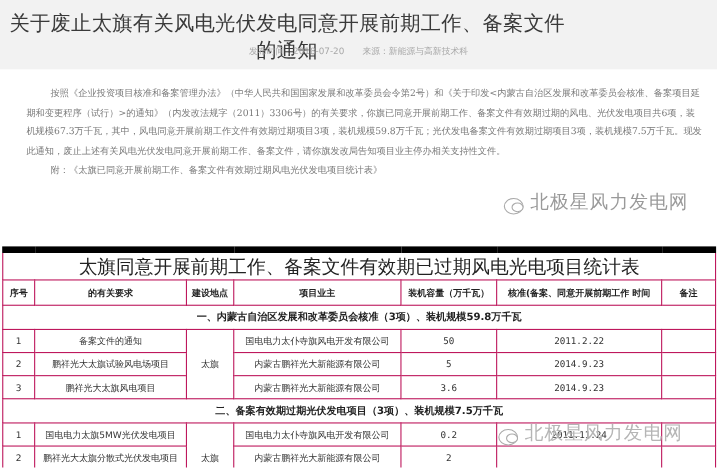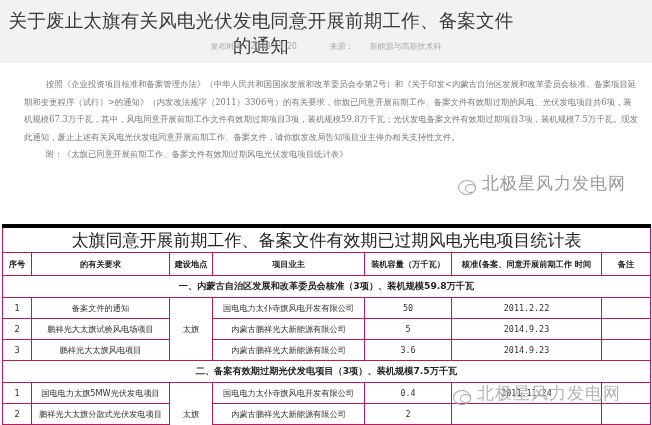--- a/index.html
+++ b/index.html
@@ -47,36 +47,36 @@
   .wm2 { left: 453px; top: 382px; color: #b5b5b5; }
 
   .tbl-wrap { position: absolute; left: 2px; top: 224px; width: 648px; }
   table { border-collapse: collapse; width: 648px; table-layout: fixed; }
   td, th {
     border: 1px solid #be185d; text-align: center; padding: 0;
     font-size: 8.2px; color: #333; font-weight: normal;
     font-family: "DejaVu Sans", sans-serif;
   }
   .t-caption td {
-    font-size: 17px; height: 24px; color: #222; border-top: 4px solid #000000;
+    font-size: 17px; height: 24px; color: #222; border-top: 6px solid #000000;
     font-family: Liberation Serif, serif;
   }
   .t-head th { height: 22px; font-weight: bold; font-size: 8.2px; color: #222; }
   .t-section td { height: 21px; font-weight: bold; font-size: 9.2px; color: #222; }
   .t-row td { height: 20px; }
   .mono { font-family: "DejaVu Sans Mono", monospace; font-size: 8.4px; }
 </style>
 </head>
 <body>
 
 <div class="header">
   <div class="title">关于废止太旗有关风电光伏发电同意开展前期工作、备案文件的通知</div>
   <div class="meta">
     <span><span style="margin:0">发布时间：</span><span style="margin:0">2018-07-20</span></span>
-    <span><span style="margin:16px">来源：</span><span style="margin:0">新能源与高新技术科</span></span>
+    <span><span style="margin:0">来源：</span><span style="margin:0">新能源与高新技术科</span></span>
   </div>
 </div>
 
 <div class="doc">
   <p class="indent">按照《企业投资项目核准和备案管理办法》（中华人民共和国国家发展和改革委员会令第2号）和《关于印发&lt;内蒙古自治区发展和改革委员会核准、备案项目延期和变更程序（试行）&gt;的通知》（内发改法规字（2011）3306号）的有关要求，你旗已同意开展前期工作、备案文件有效期过期的风电、光伏发电项目共6项，装机规模67.3万千瓦，其中，风电同意开展前期工作文件有效期过期项目3项，装机规模59.8万千瓦；光伏发电备案文件有效期过期项目3项，装机规模7.5万千瓦。现发此通知，废止上述有关风电光伏发电同意开展前期工作、备案文件，请你旗发改局告知项目业主停办相关支持性文件。</p>
   <p class="indent">附：《太旗已同意开展前期工作、备案文件有效期过期风电光伏发电项目统计表》</p>
 </div>
 
 <div class="watermark wm1">
   <span class="wm-icon"></span>
@@ -138,21 +138,21 @@
     </tr>
 
     <tr class="t-section">
           <td colspan="7">二、备案有效期过期光伏发电项目（3项）、装机规模7.5万千瓦</td>
         </tr>
     <tr class="t-row">
       <td>1</td>
       <td>国电电力太旗5MW光伏发电项目</td>
       <td rowspan="3">太旗</td>
       <td>国电电力太仆寺旗风电开发有限公司</td>
-      <td class="mono">0.4</td>
+      <td class="mono">0.2</td>
       <td class="mono">2011.11.24</td>
       <td></td>
     </tr>
     <tr class="t-row">
       <td>2</td>
       <td>鹏祥光大太旗分散式光伏发电项目</td>
       <td>内蒙古鹏祥光大新能源有限公司</td>
       <td class="mono">2</td>
       <td class="mono"></td>
       <td></td>

